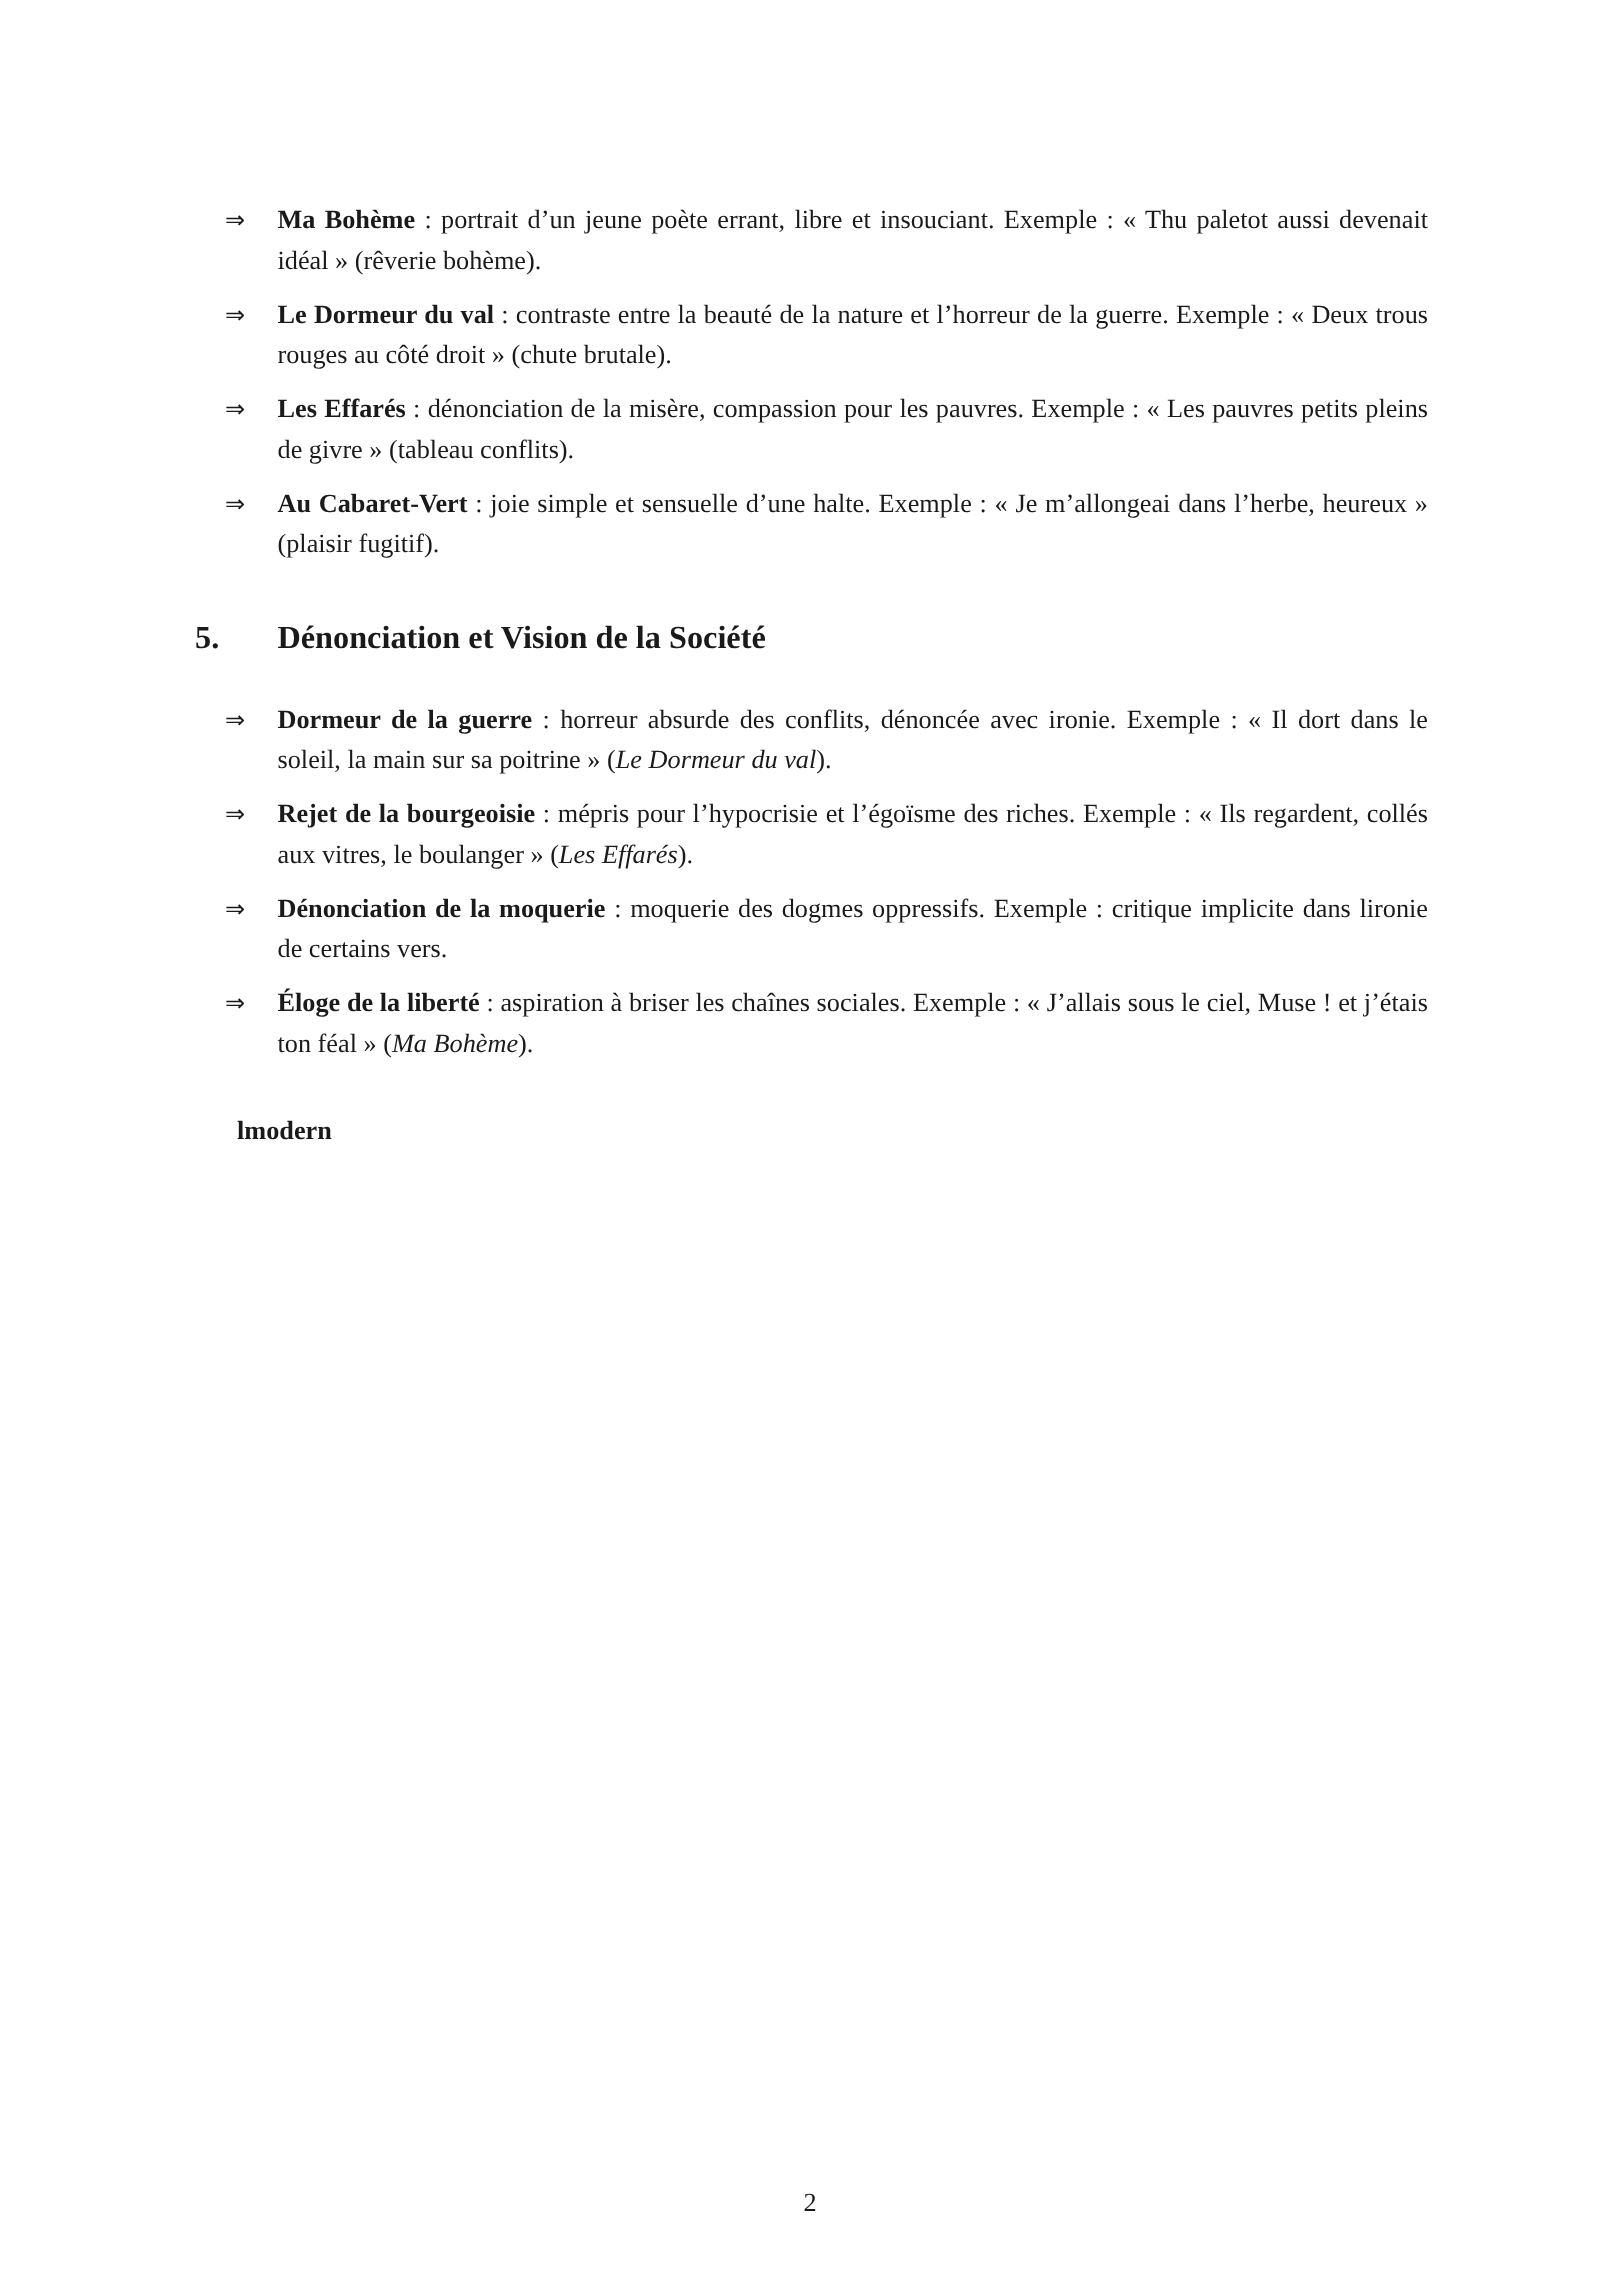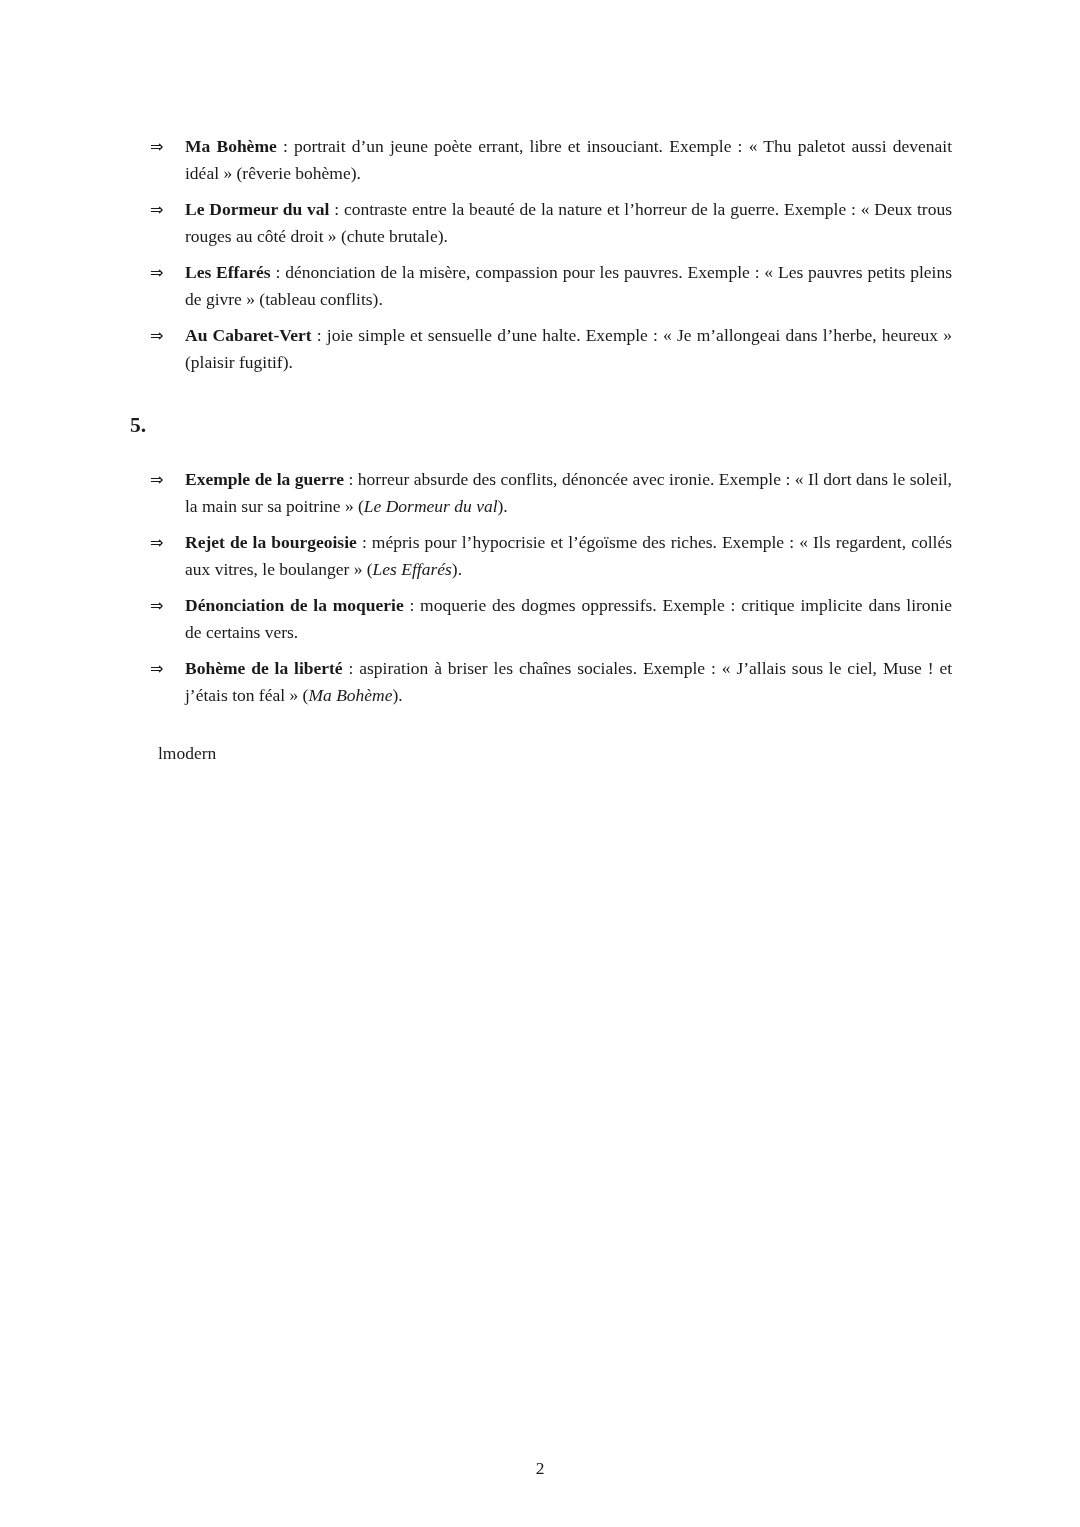--- a/index.html
+++ b/index.html
@@ -54,20 +54,21 @@
     line-height: 1.2;
   }
   .section-heading .sec-num {
     width: 55px;
     flex: 0 0 55px;
   }
   .artifact-line {
     margin-top: 31px;
     margin-left: 28px;
     line-height: 27px;
+    font-weight: bold;
   }
   .page-number {
     position: absolute;
     left: 0;
     bottom: 48px;
     width: 100%;
     text-align: center;
     font-size: 17.5px;
   }
   em {
@@ -94,38 +95,39 @@
         <span class="term">Les Effarés</span><span> : dénonciation de la misère, compassion pour les pauvres. Exemple : « Les pauvres petits pleins de givre » (tableau conflits).</span><em></em><span></span>
       </li>
       <li>
         <span class="arrow">⇒</span>
         <span class="term">Au Cabaret-Vert</span><span> : joie simple et sensuelle d’une halte. Exemple : « Je m’allongeai dans l’herbe, heureux » (plaisir fugitif).</span><em></em><span></span>
       </li>
     </ul>
 
     <div class="section-heading">
       <span class="sec-num">5.</span>
+      <span class="sec-title">Dénonciation et Vision de la Société</span>
     </div>
 
     <ul class="arrow-list">
       <li>
         <span class="arrow">⇒</span>
-        <span class="term">Exemple de la guerre</span><span> : horreur absurde des conflits, dénoncée avec ironie. Exemple : « Il dort dans le soleil, la main sur sa poitrine » (</span><em>Le Dormeur du val</em><span>).</span>
+        <span class="term">Dormeur de la guerre</span><span> : horreur absurde des conflits, dénoncée avec ironie. Exemple : « Il dort dans le soleil, la main sur sa poitrine » (</span><em>Le Dormeur du val</em><span>).</span>
       </li>
       <li>
         <span class="arrow">⇒</span>
         <span class="term">Rejet de la bourgeoisie</span><span> : mépris pour l’hypocrisie et l’égoïsme des riches. Exemple : « Ils regardent, collés aux vitres, le boulanger » (</span><em>Les Effarés</em><span>).</span>
       </li>
       <li>
         <span class="arrow">⇒</span>
         <span class="term">Dénonciation de la moquerie</span><span> : moquerie des dogmes oppressifs. Exemple : critique implicite dans lironie de certains vers.</span><em></em><span></span>
       </li>
       <li>
         <span class="arrow">⇒</span>
-        <span class="term">Bohème de la liberté</span><span> : aspiration à briser les chaînes sociales. Exemple : « J’allais sous le ciel, Muse ! et j’étais ton féal » (</span><em>Ma Bohème</em><span>).</span>
+        <span class="term">Éloge de la liberté</span><span> : aspiration à briser les chaînes sociales. Exemple : « J’allais sous le ciel, Muse ! et j’étais ton féal » (</span><em>Ma Bohème</em><span>).</span>
       </li>
     </ul>
 
     <div class="artifact-line">lmodern</div>
 
   </div>
 
   <div class="page-number">2</div>
 </div>
 

